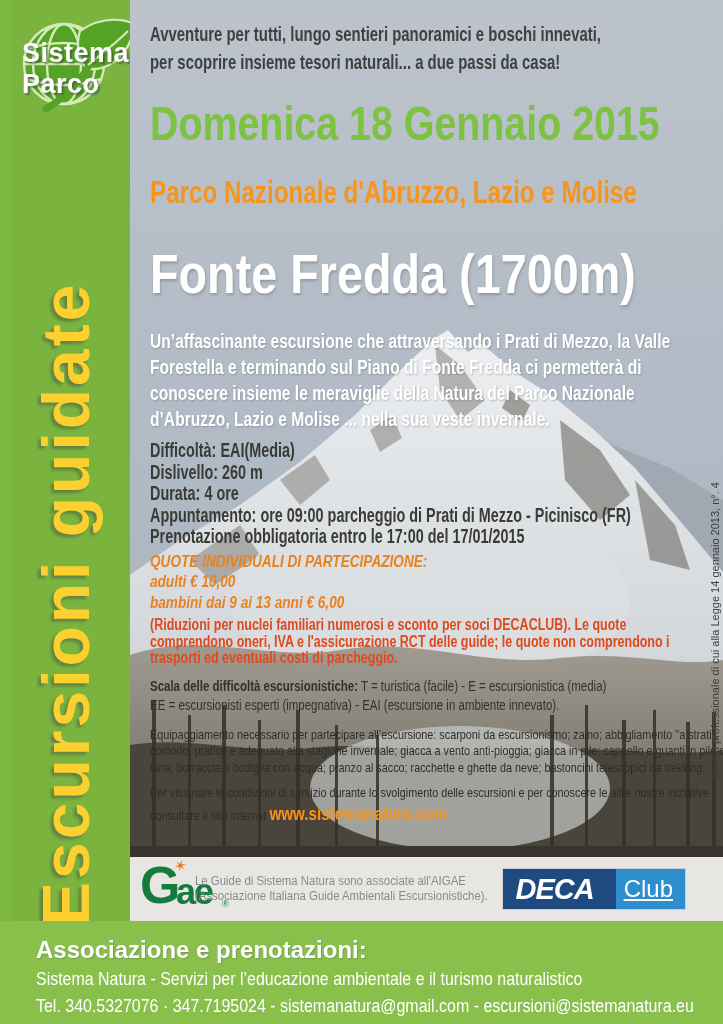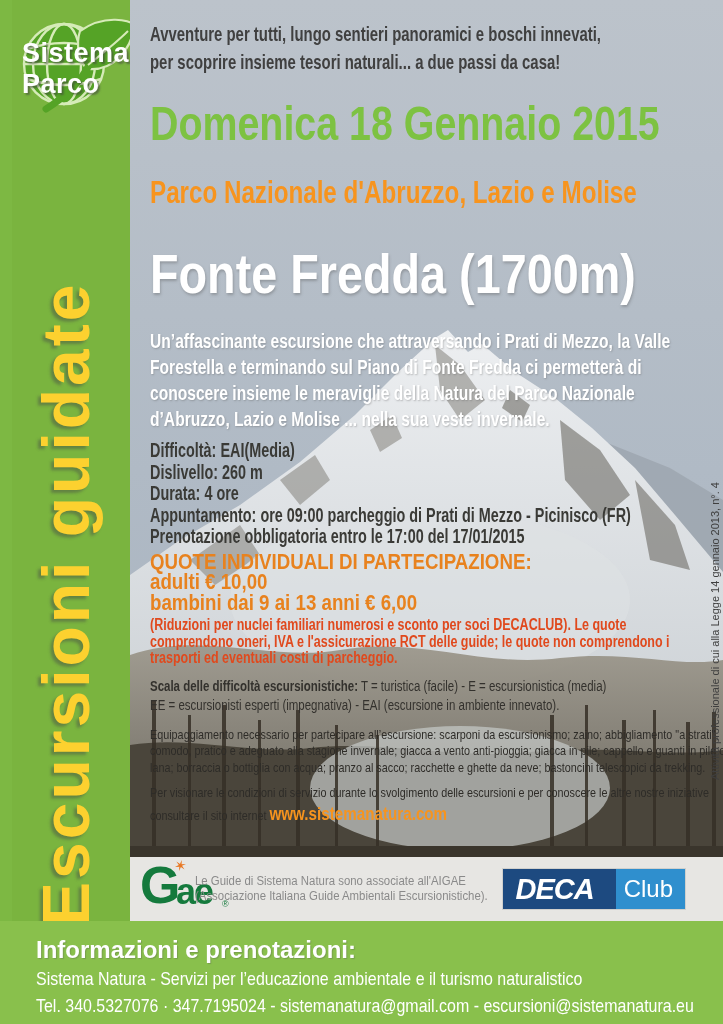--- a/index.html
+++ b/index.html
@@ -36,21 +36,21 @@
   .park{margin:0 0 34px 0;color:#f7941e;font-weight:bold;font-size:31px;line-height:38px;}
   .park .cond{transform:scaleX(.78);}
   .title{margin:0 0 26px 0;color:#ffffff;font-weight:bold;font-size:55px;line-height:56px;
          text-shadow:1px 2px 3px rgba(80,80,80,.35);}
   .title .cond{transform:scaleX(.85);}
   .desc{margin:0 0 8px 0;width:700px;transform:scaleX(.78);transform-origin:0 0;
         color:#fff;font-weight:bold;font-size:20px;line-height:26px;
         text-shadow:1px 1px 2px rgba(90,90,90,.35);}
   .details{margin:0 0 4px 0;color:#3a3a36;font-weight:bold;font-size:20px;line-height:21.5px;}
   .details div{white-space:nowrap;transform:scaleX(.72);transform-origin:0 0;}
-  .fees{margin:0;color:#e8821e;font-weight:bold;font-size:22px;line-height:20.5px;}
+  .fees{margin:0;color:#e8821e;font-weight:bold;font-size:16px;line-height:20.5px;font-style:italic;}
   .fees div{white-space:nowrap;transform:scaleX(.85);transform-origin:0 0;}
   .note{margin:4px 0 10px 0;width:720px;transform:scaleX(.78);transform-origin:0 0;
         color:#e0491d;font-weight:bold;font-size:16px;line-height:16.5px;}
   .scala{margin:0 0 12px 0;width:680px;transform:scaleX(.82);transform-origin:0 0;
          color:#33312d;font-size:14px;line-height:19px;}
   .scala .b{font-weight:bold;}
   .equip{margin:0 0 6px 0;width:720px;transform:scaleX(.8);transform-origin:0 0;
          color:#2e2c28;font-size:13.5px;line-height:16.5px;}
   .visionare{margin:0;width:720px;transform:scaleX(.8);transform-origin:0 0;
          color:#2e2c28;font-size:13.5px;line-height:21px;}
@@ -68,21 +68,21 @@
   .gae-ae{position:absolute;left:36px;top:10px;font-size:36px;font-weight:bold;letter-spacing:-2px;}
   .gae-spark{position:absolute;left:34px;top:-4px;font-size:15px;color:#e87722;transform:rotate(14deg);}
   .gae-r{position:absolute;left:82px;top:38px;font-size:9px;color:#157a3d;}
   .aigae{margin-left:8px;font-size:12px;line-height:15px;color:#8a8a8a;
          transform:scaleX(.95);transform-origin:0 50%;white-space:nowrap;}
   .deca{margin-left:auto;margin-right:38px;display:flex;height:40px;
         box-shadow:0 0 0 1px #d0d0cd;}
   .deca-box{background:#1d4a80;color:#fff;font-weight:bold;font-style:italic;
         font-size:29px;display:flex;align-items:center;padding:0 22px 0 12px;letter-spacing:-1px;}
   .club-box{background:#2f8fce;color:#fff;font-size:24px;display:flex;align-items:center;
-        padding:0 12px 0 8px;}
+        padding:0 12px 0 8px;text-decoration:underline;}
   
   .footer{position:absolute;left:0;top:921px;width:723px;height:103px;background:#89c04c;color:#fff;}
   .f-inner{padding:14px 0 0 36px;}
   .f-head{font-size:24px;font-weight:bold;line-height:30px;text-shadow:1px 1px 1px rgba(80,80,80,.3);}
   .f-line{font-size:19px;line-height:27px;white-space:nowrap;transform:scaleX(.84);transform-origin:0 0;}
 </style>
 </head>
 <body>
 
 <div class="page">
@@ -218,19 +218,19 @@
       <div>(Associazione Italiana Guide Ambientali Escursionistiche).</div>
     </div>
     <div class="deca">
       <span class="deca-box">DECA</span>
       <span class="club-box">Club</span>
     </div>
   </div>
 
   <footer class="footer">
     <div class="f-inner">
-      <div class="f-head">Informazioni e prenotazioni:</div>
+      <div class="f-head">Associazione e prenotazioni:</div>
       <div class="f-line">Sistema Natura - Servizi per l’educazione ambientale e il turismo naturalistico</div>
       <div class="f-line">Tel. 340.5327076 · 347.7195024 - sistemanatura@gmail.com - escursioni@sistemanatura.eu</div>
     </div>
   </footer>
 
 </div>
 
 </body></html>

